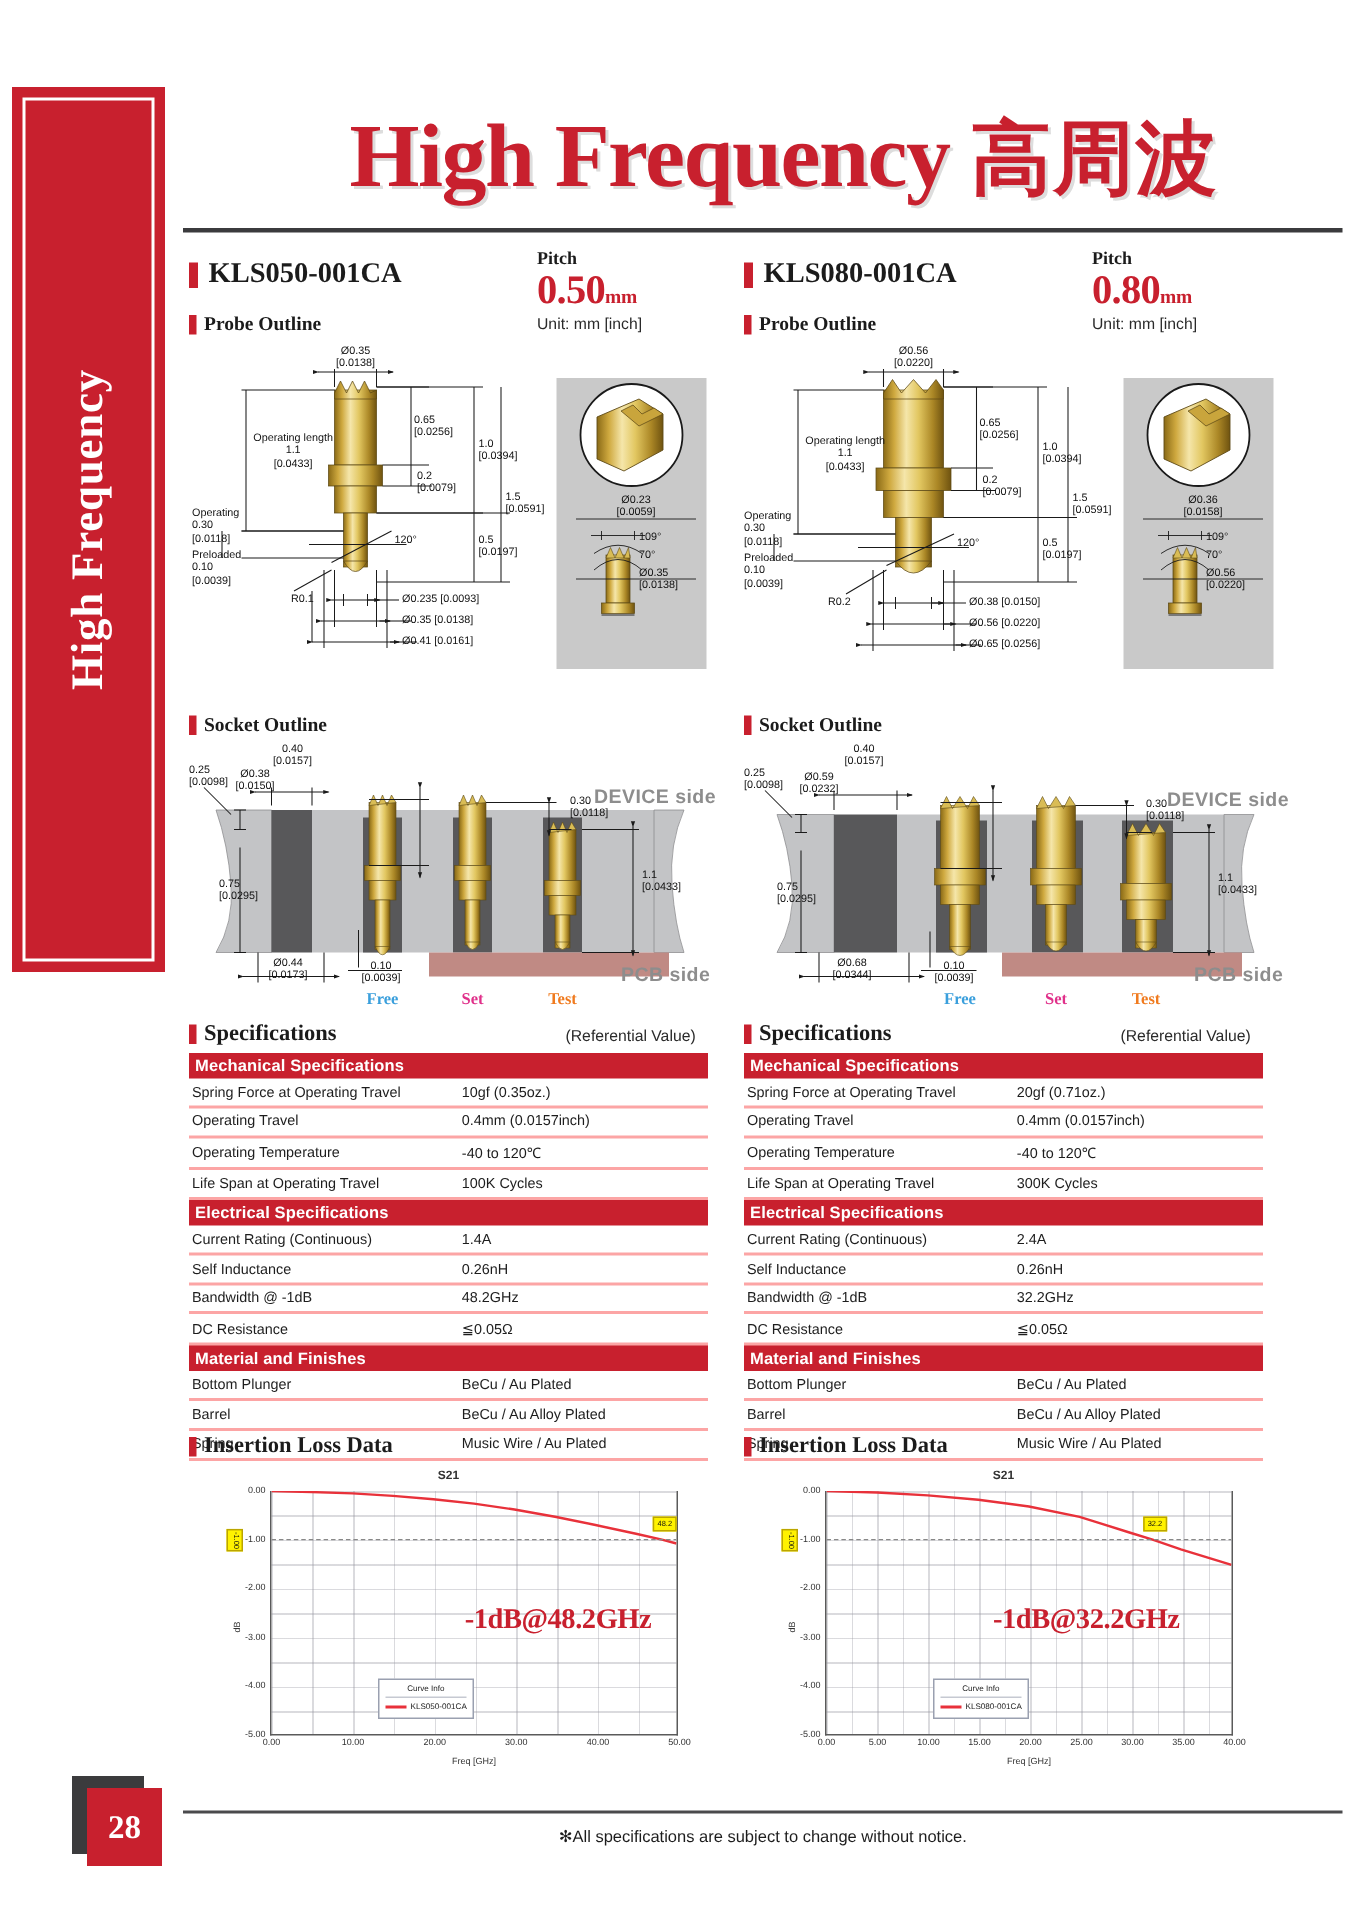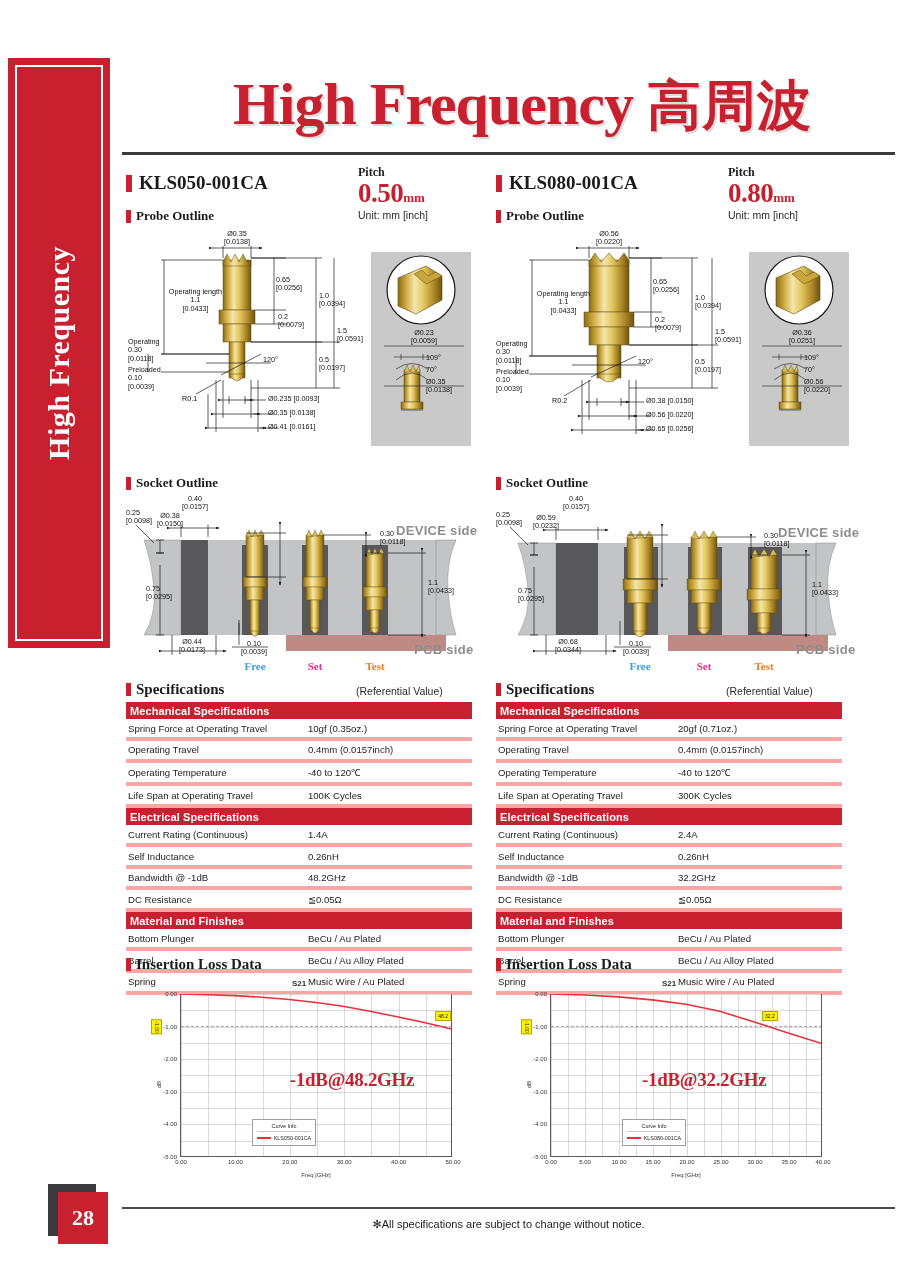--- a/index.html
+++ b/index.html
@@ -108,30 +108,30 @@
   }
   .dwg-txt.c { text-align: center; transform: translateX(-50%); }
   .dwg-txt.r { text-align: right; transform: translateX(-100%); }
   .inset-box { position: absolute; background: #c9c9c9; }
 
   
   .spec-wrap { position: absolute; width: 346px; }
   table.spec { width: 100%; border-collapse: collapse; }
   table.spec td {
     font-size: 9.6px; color: #1d1d1d; padding: 3.6px 2px 3.2px 2px;
-    border-bottom: 4px solid #fca5a5;
+    border-bottom: 2px solid #fca5a5;
   }
   table.spec td.k { width: 52%; }
   table.spec tr.section td {
     background: #c8202e; color: #ffffff;
     font-weight: bold; font-size: 11px;
     padding: 2.5px 4px; border-bottom: none;
     letter-spacing: 0.1px;
   }
-  .ref-val { position: absolute; right: 0; top: 4px; font-size: 10.5px; color: #2b2b2b; }
+  .ref-val { position: absolute; right: 0; top: 4px; font-size: 10.5px; color: #2b2b2b; margin-left: 21px; }
 
   
   .chart-box { position: absolute; width: 346px; height: 215px; }
   .chart-title {
     position: absolute; left: 0; right: 0; top: 3px;
     text-align: center; font-size: 8px; color: #333; font-weight: bold;
   }
   .plot {
     position: absolute; left: 54px; top: 18px;
     width: 272px; height: 163px;
@@ -170,21 +170,21 @@
   .legend {
     position: absolute; border: 1px solid #9aa0b0; background: #fff;
     padding: 2px 4px 3px 4px; font-size: 5.4px; color: #222; line-height: 8px;
   }
   .legend-title { text-align: center; border-bottom: 1px solid #c6c9d2; padding-bottom: 1px; }
   .legend-row { display: flex; align-items: center; gap: 3px; margin-top: 2px; }
   .legend-swatch { width: 14px; height: 2px; background: #e8313a; }
   .callout {
     position: absolute; color: #c8202e; font-weight: bold;
     font-family: "Liberation Serif", serif; font-size: 19px;
-    letter-spacing: -0.3px; white-space: nowrap;
+    letter-spacing: -0.3px; white-space: nowrap; padding-left: 20px;
   }
 
   
   #pg-shadow {
     position: absolute; left: 48px; top: 1184px;
     width: 48px; height: 52px; background: #3b3b3d;
   }
   #pg-num {
     position: absolute; left: 58px; top: 1192px;
     width: 50px; height: 52px; background: #c8202e;
@@ -351,21 +351,21 @@
     <div class="dwg-txt r" style="left:96px; top:60px; white-space:pre; text-align:center; transform:translateX(-100%);">Operating length
 1.1
 [0.0433]</div>
     <div class="dwg-txt" style="left:2px; top:110px; white-space:pre;">Operating
 0.30
 [0.0118]</div>
     <div class="dwg-txt" style="left:2px; top:138px; white-space:pre;">Preloaded
 0.10
 [0.0039]</div>
     <div class="dwg-txt" style="left:137px; top:128px;">120°</div>
-    <div class="dwg-txt" style="left:56px; top:167px;">R0.1</div>
+    <div class="dwg-txt" style="left:68px; top:167px;">R0.1</div>
     <div class="dwg-txt" style="left:142px; top:167px;">Ø0.235 [0.0093]</div>
     <div class="dwg-txt" style="left:142px; top:181px;">Ø0.35 [0.0138]</div>
     <div class="dwg-txt" style="left:142px; top:195px;">Ø0.41 [0.0161]</div>
     <div class="dwg-txt c" style="left:298px; top:101px; white-space:pre;">Ø0.23
 [0.0059]</div>
     <div class="dwg-txt" style="left:300px; top:126px;">109°</div>
     <div class="dwg-txt" style="left:300px; top:138px;">70°</div>
     <div class="dwg-txt" style="left:300px; top:150px; white-space:pre;">Ø0.35
 [0.0138]</div>
   </div>
@@ -702,21 +702,21 @@
 [0.0118]</div>
     <div class="dwg-txt" style="left:0px; top:140px; white-space:pre;">Preloaded
 0.10
 [0.0039]</div>
     <div class="dwg-txt" style="left:142px; top:130px;">120°</div>
     <div class="dwg-txt" style="left:56px; top:169px;">R0.2</div>
     <div class="dwg-txt" style="left:150px; top:169px;">Ø0.38 [0.0150]</div>
     <div class="dwg-txt" style="left:150px; top:183px;">Ø0.56 [0.0220]</div>
     <div class="dwg-txt" style="left:150px; top:197px;">Ø0.65 [0.0256]</div>
     <div class="dwg-txt c" style="left:306px; top:101px; white-space:pre;">Ø0.36
-[0.0251]</div>
+[0.0158]</div>
     <div class="dwg-txt" style="left:308px; top:126px;">109°</div>
     <div class="dwg-txt" style="left:308px; top:138px;">70°</div>
     <div class="dwg-txt" style="left:308px; top:150px; white-space:pre;">Ø0.56
 [0.0220]</div>
   </div>
 
   <div class="sub-head" style="left:0; top:475px;">
     <i class="bar-sm"></i>
     <span>Socket Outline</span>
   </div>

